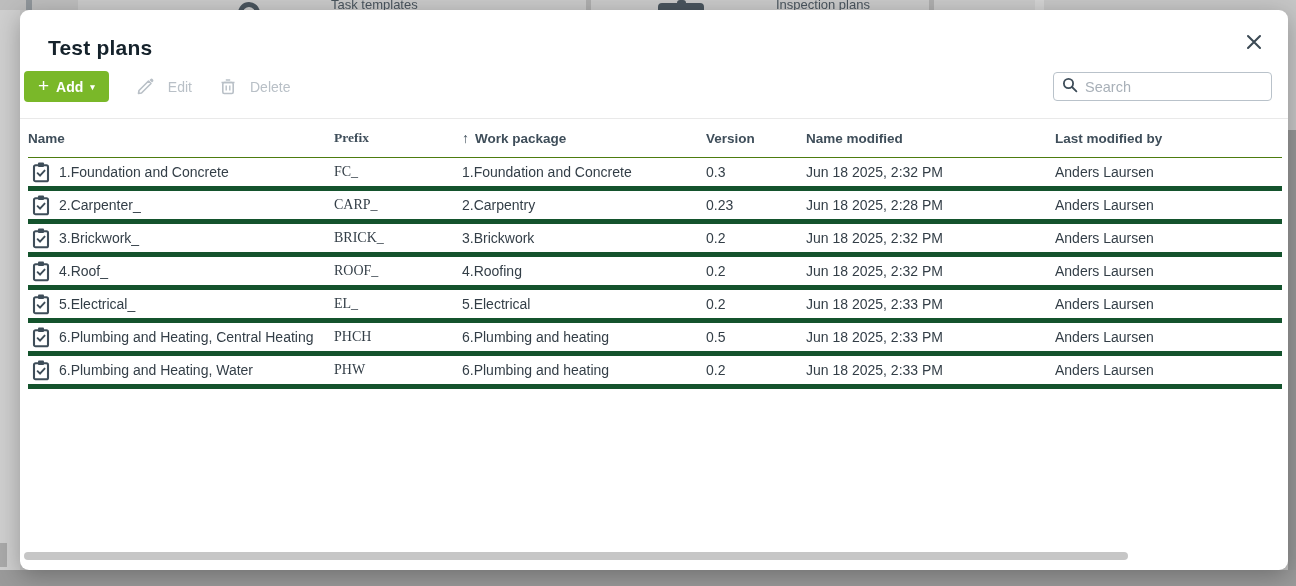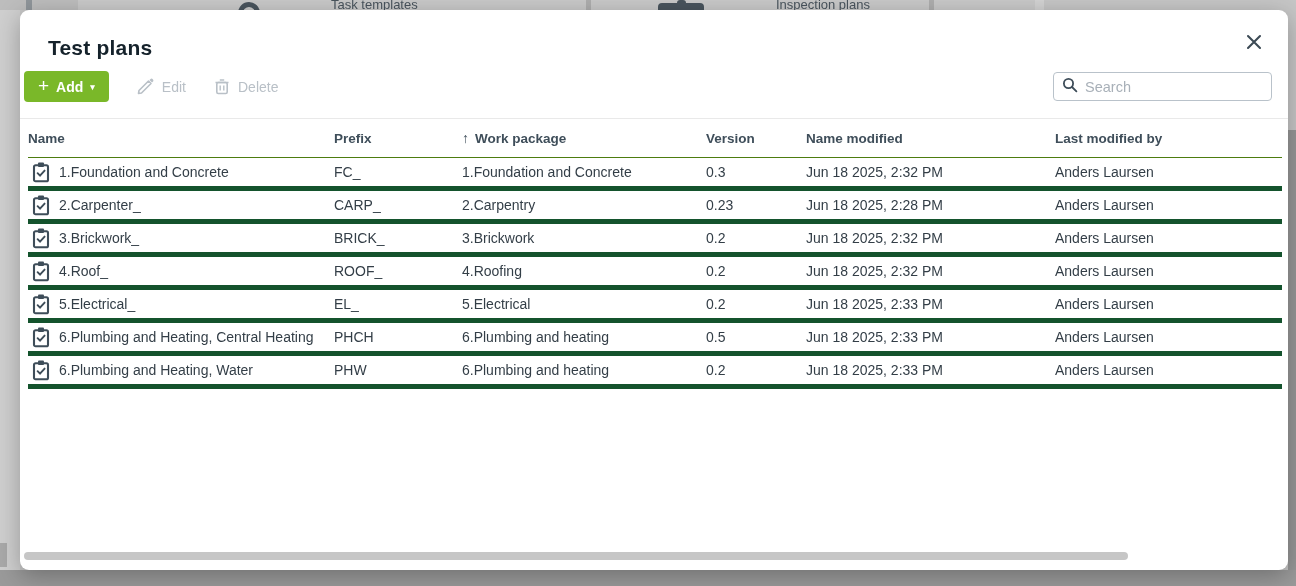--- a/index.html
+++ b/index.html
@@ -43,21 +43,21 @@
 
   
   .toolbar { position:absolute; left:4px; right:16px; top:61px; height:31px; display:flex; align-items:center; }
   .add-btn {
     height:31px; background:#7ab829; border:none; border-radius:4px;
     color:#ffffff; font-family:inherit; font-size:14px; font-weight:700;
     display:flex; align-items:center; gap:7px; padding:0 14px; cursor:pointer;
   }
   .add-plus { font-size:19px; font-weight:400; line-height:1; margin-top:-2px; }
   .add-caret { font-size:9px; margin-top:1px; }
-  .tool-item { display:flex; align-items:center; gap:8px; color:#b9c0c7; font-size:14px; margin-left:28px; cursor:default; }
+  .tool-item { display:flex; align-items:center; gap:14px; color:#b9c0c7; font-size:14px; margin-left:28px; cursor:default; }
   .tool-item svg { display:block; }
   .search-wrap {
     margin-left:auto; width:219px; height:29px; border:1px solid #b9c2ca; border-radius:4px;
     display:flex; align-items:center; padding:0 8px; background:#fff;
   }
   .search-wrap svg { flex:0 0 auto; }
   .search-input {
     border:none; outline:none; width:100%; margin-left:7px;
     font-family:inherit; font-size:14.5px; color:#333e47;
   }
@@ -66,21 +66,21 @@
   .toolbar-divider { position:absolute; left:0; right:0; top:108px; height:1px; background:#e9e9e9; }
 
   
   .table { position:absolute; left:8px; right:6px; top:109px; }
   .thead { display:flex; align-items:center; height:39px; border-bottom:1px solid #4d7c0f;
            font-size:13.5px; font-weight:700; color:#3f4e5a; }
   .trow  { display:flex; align-items:center; height:33px; border-bottom:5px solid #14532d;
            font-size:14px; color:#333e47; }
   .c-name  { width:306px; display:flex; align-items:center; padding-left:4px; }
   .thead .c-name { padding-left:0; }
-  .c-prefix{ width:128px; }
+  .c-prefix{ width:128px;font-family:Liberation Serif, serif; }
   .c-wp    { width:244px; display:flex; align-items:center; gap:6px; }
   .c-ver   { width:100px; }
   .c-mod   { width:249px; }
   .c-by    { flex:1; }
   .sort-arrow { font-size:14px; font-weight:400; color:#3f4e5a; }
   .row-icon { flex:0 0 auto; margin-right:9px; display:flex; }
 
   
   .h-scrollbar {
     position:absolute; left:4px; top:542px; width:1104px; height:8px;

